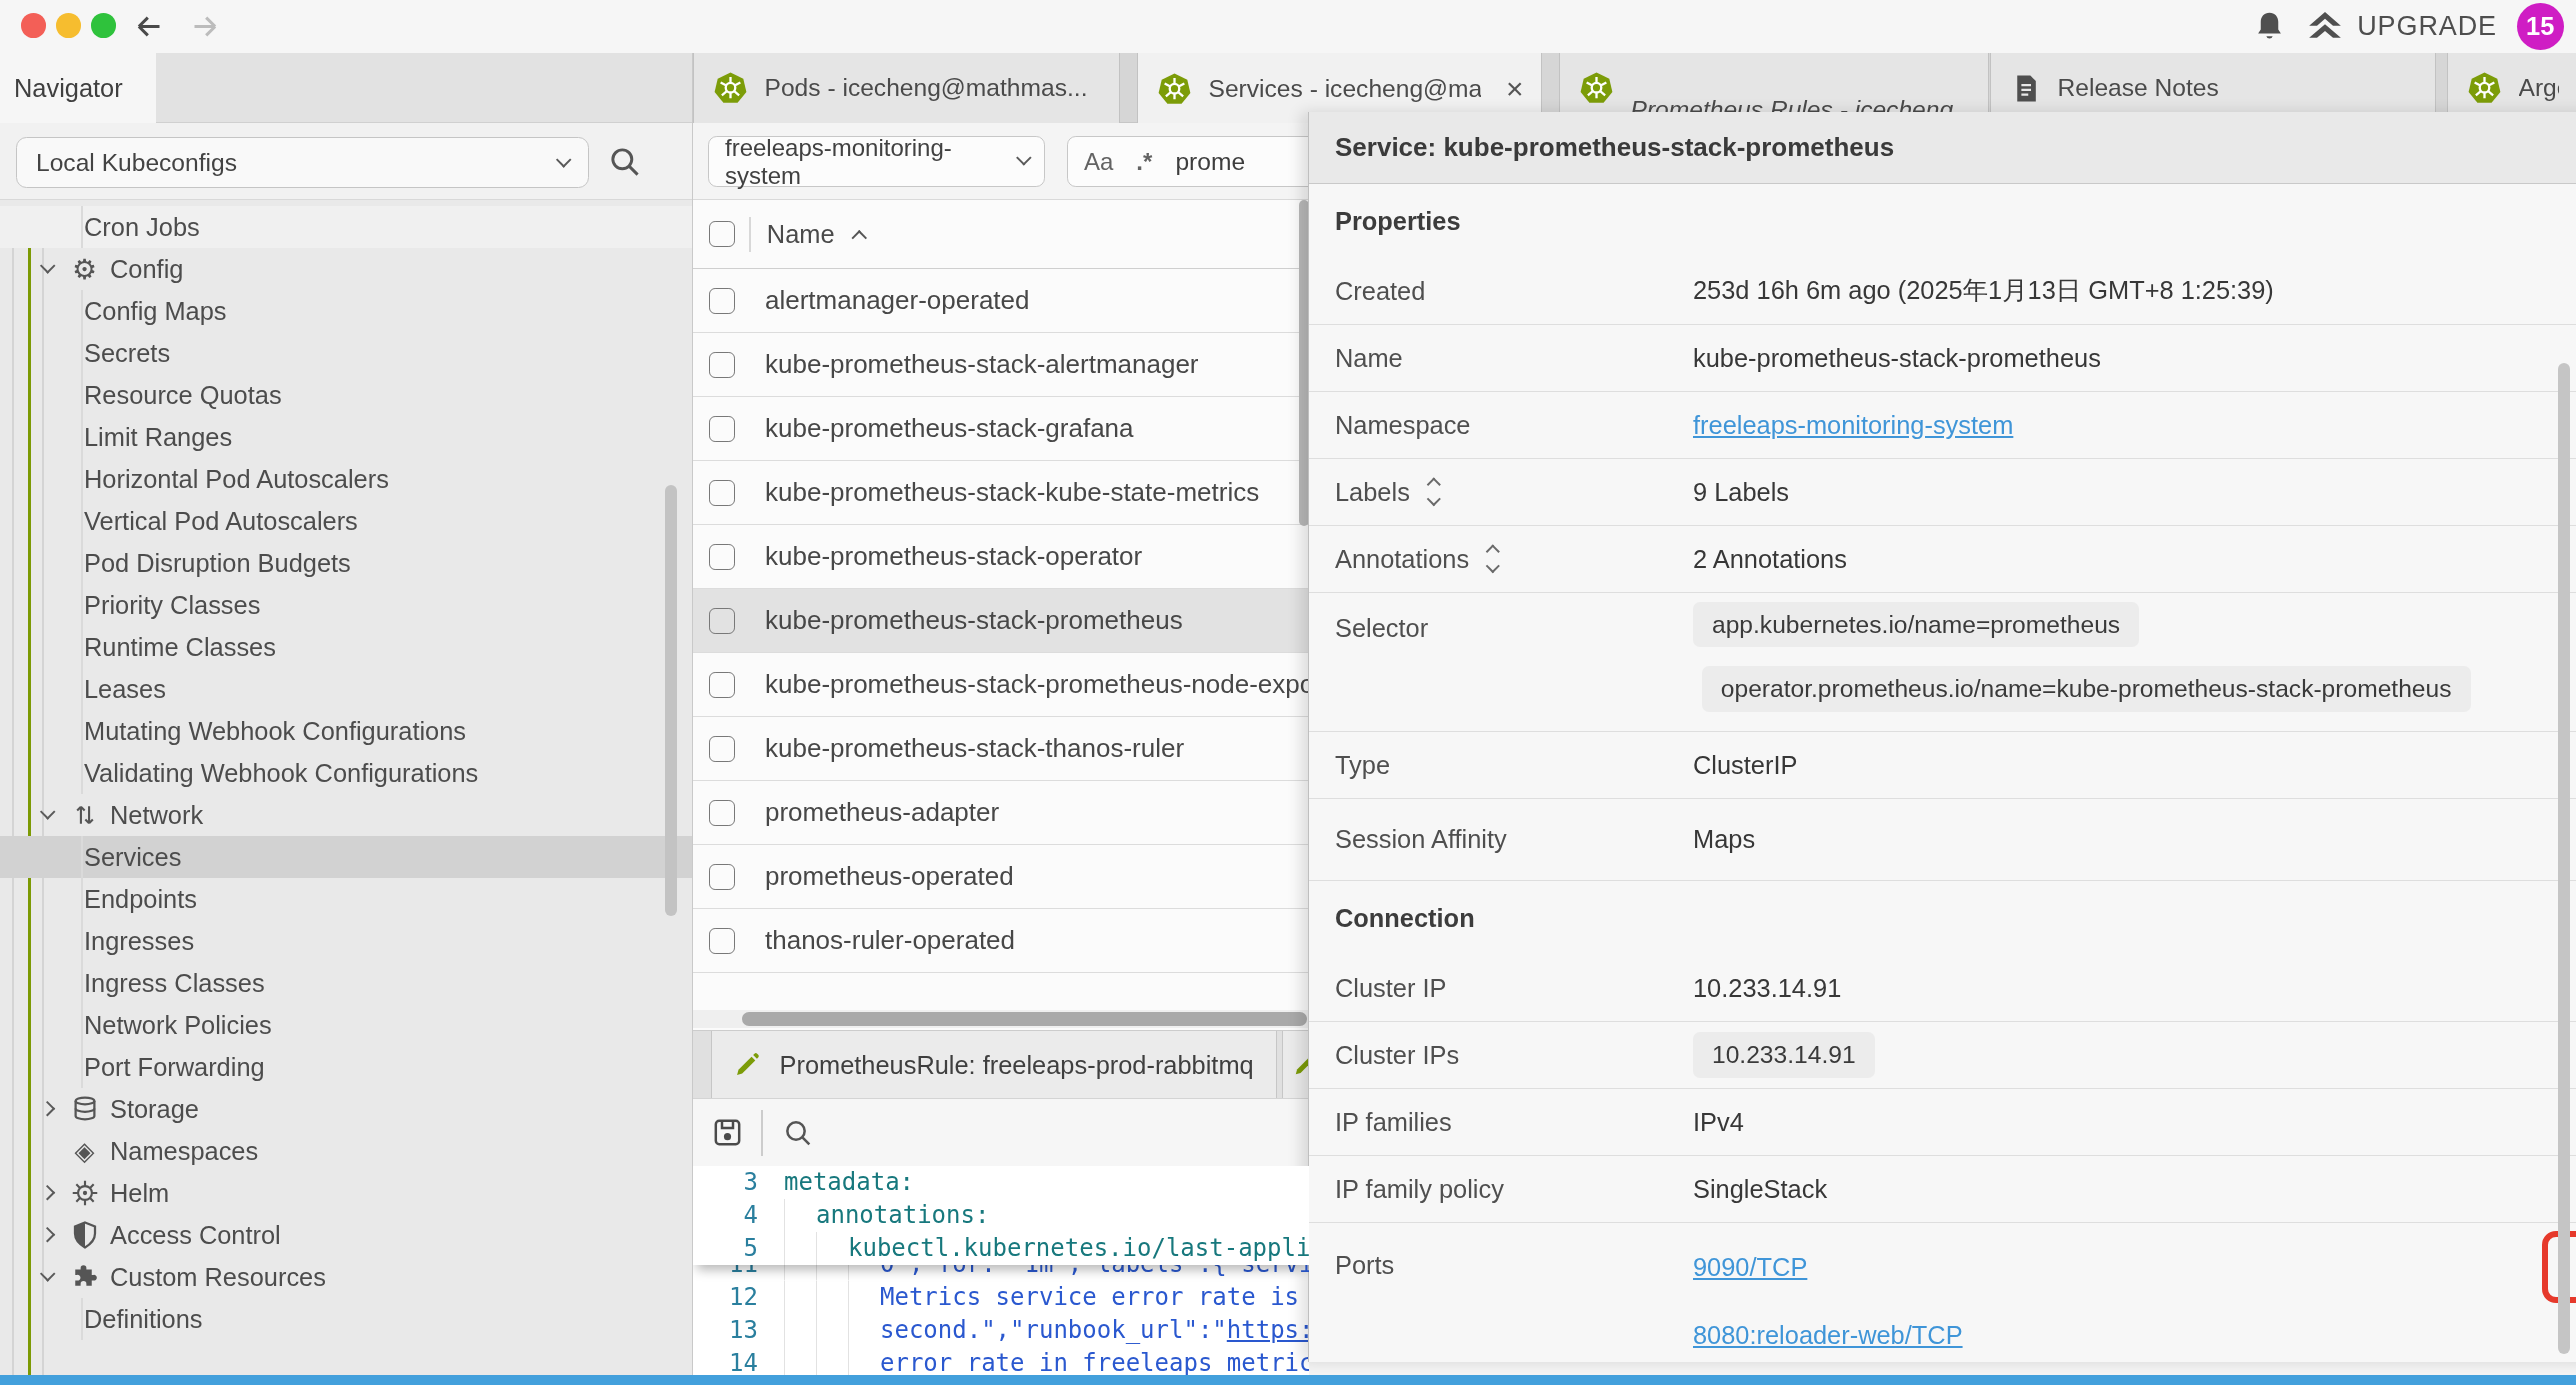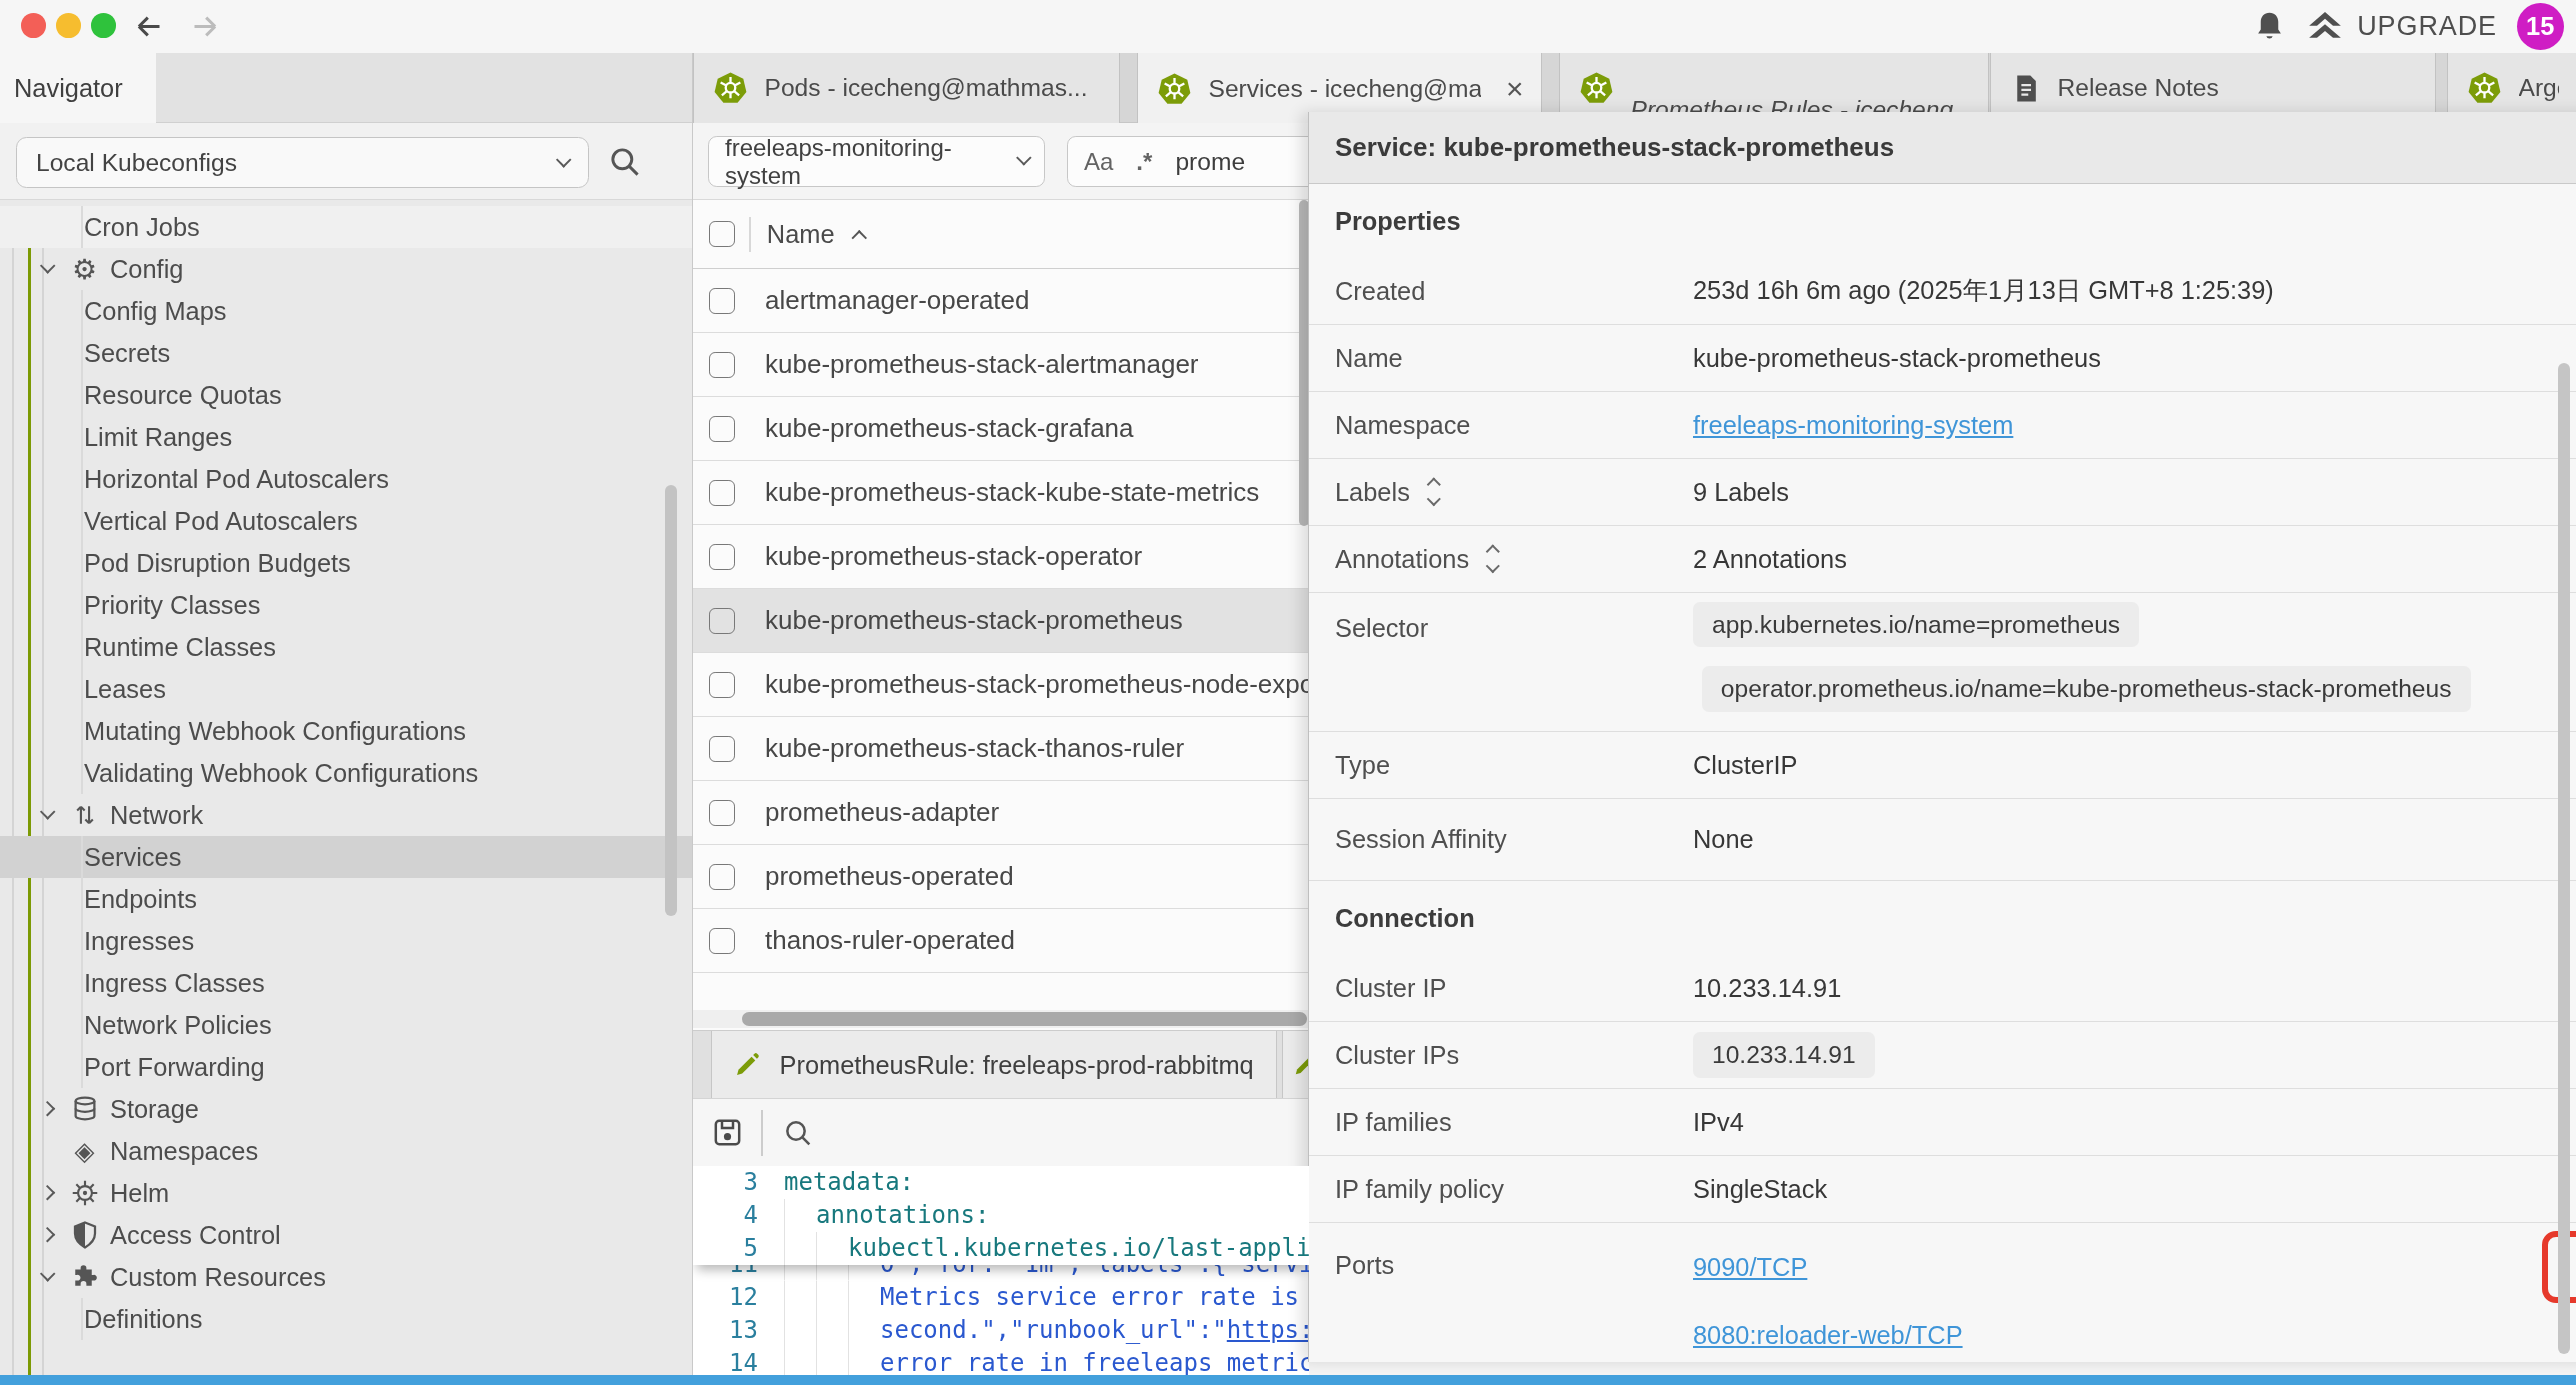--- a/index.html
+++ b/index.html
@@ -547,21 +547,21 @@
             <span class="chip">app.kubernetes.io/name=prometheus</span>
             <span class="chip">operator.prometheus.io/name=kube-prometheus-stack-prometheus</span>
           </span>
         </div>
         <div class="d-row">
           <span class="d-label">Type</span>
           <span class="d-value">ClusterIP</span>
         </div>
         <div class="d-row row-session">
           <span class="d-label">Session Affinity</span>
-          <span class="d-value">None</span>
+          <span class="d-value">Maps</span>
         </div>
         <div class="d-heading">Connection</div>
         <div class="d-row">
           <span class="d-label">Cluster IP</span>
           <span class="d-value">10.233.14.91</span>
         </div>
         <div class="d-row">
           <span class="d-label">Cluster IPs</span>
           <span class="chip-stack">
             <span class="chip">10.233.14.91</span>

